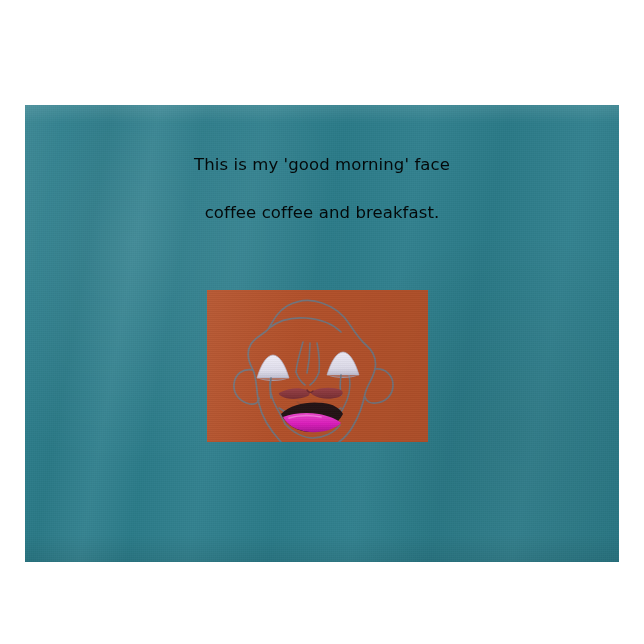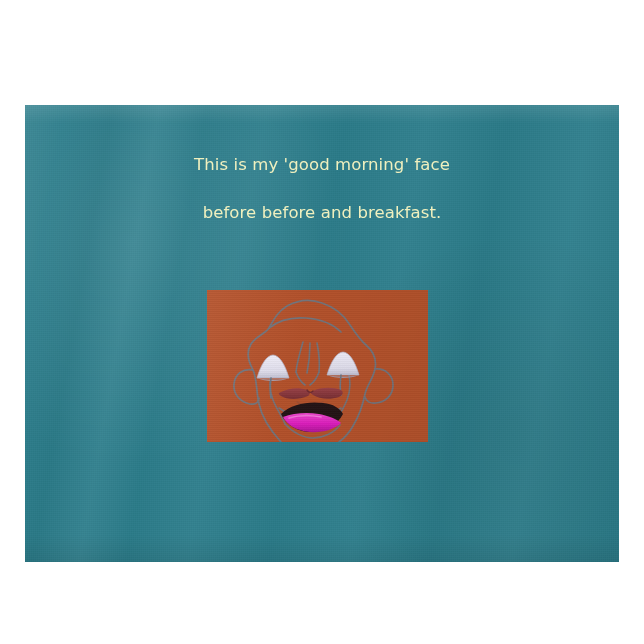--- a/index.html
+++ b/index.html
@@ -73,21 +73,21 @@
     opacity: 0.8;
   }
 
   
   #caption {
     position: absolute;
     left: 0;
     top: 52px;
     width: 100%;
     text-align: center;
-    color: #fef9c3;
+    color: #000000;
     pointer-events: none;
   }
   #caption .line {
     display: block;
     font-family: "DejaVu Sans", "Liberation Sans", sans-serif;
     font-size: 16.5px;
     font-weight: 400;
     letter-spacing: 0.1px;
     line-height: 1;
     opacity: 0.93;
@@ -132,21 +132,21 @@
 
 <div id="stage">
 
   <div id="cloth">
     <div class="fold-layer"></div>
     <div class="fold-layer-2"></div>
     <div class="weave"></div>
 
     <div id="caption">
       <span class="line line-1">This is my 'good morning' face</span>
-      <span class="line line-2">before before and breakfast.</span>
+      <span class="line line-2">coffee coffee and breakfast.</span>
     </div>
 
     <div id="art-panel">
       <svg viewBox="0 0 221 152" xmlns="http://www.w3.org/2000/svg">
         <defs>
           <clipPath id="panelClip">
             <rect x="0" y="0" width="221" height="152"></rect>
           </clipPath>
           <linearGradient id="capGrad" x1="0" y1="0" x2="0" y2="1">
             <stop offset="0%" stop-color="#f2f0fa"></stop>

